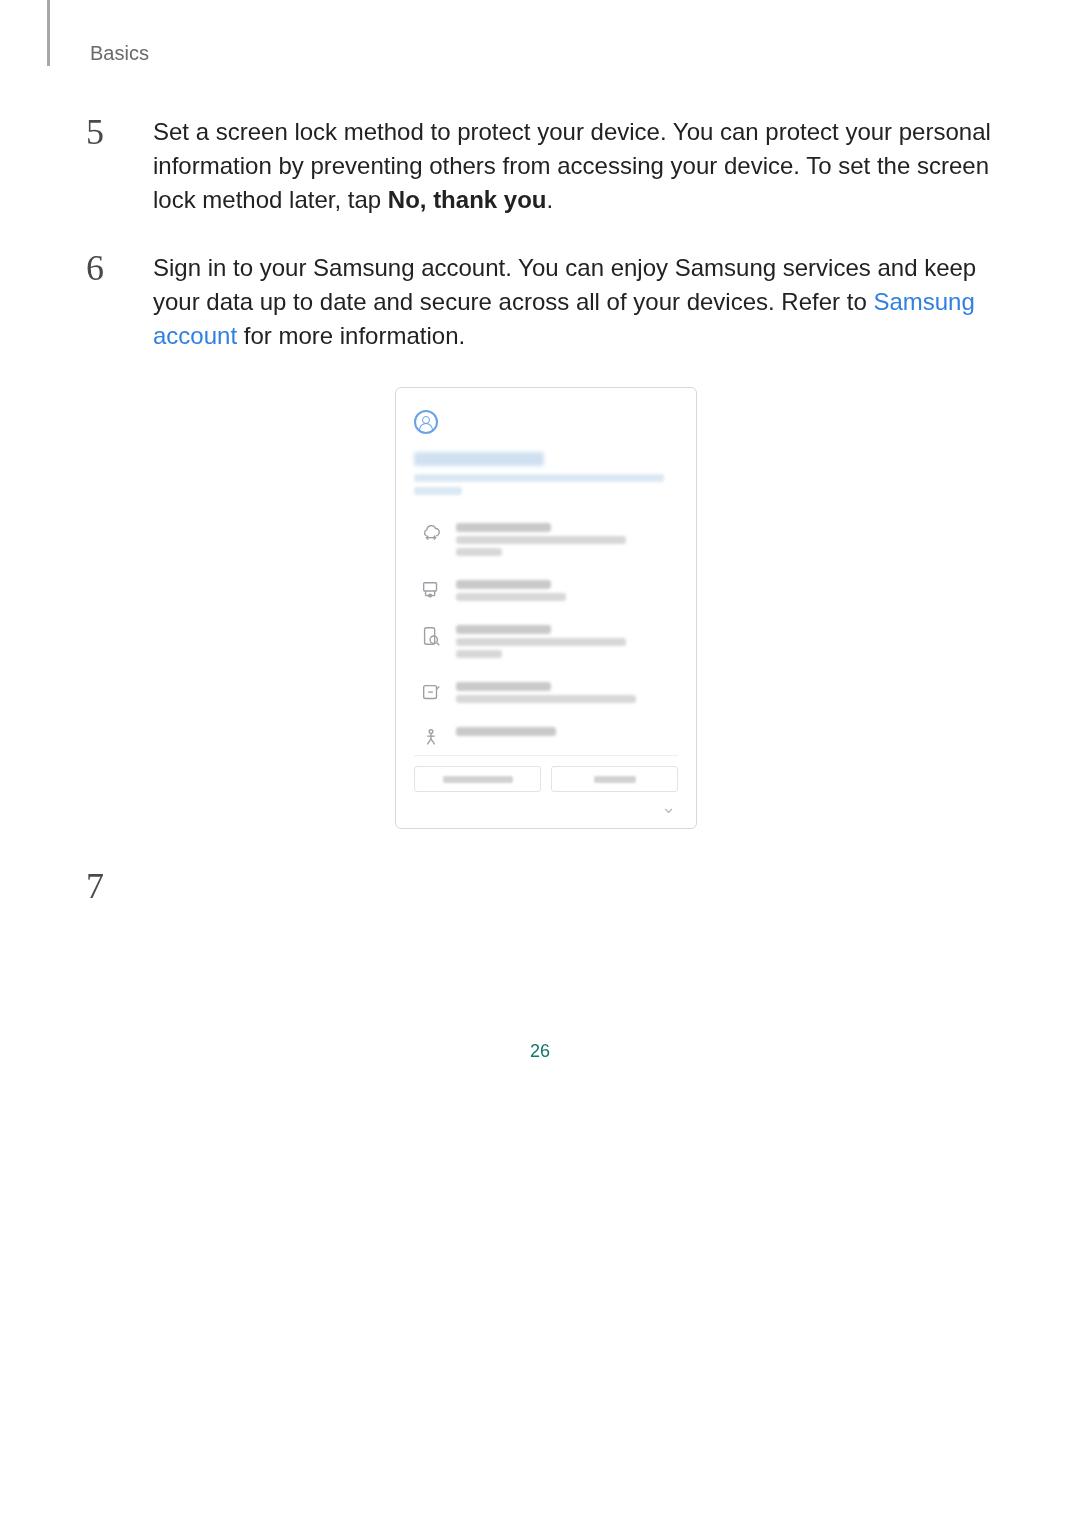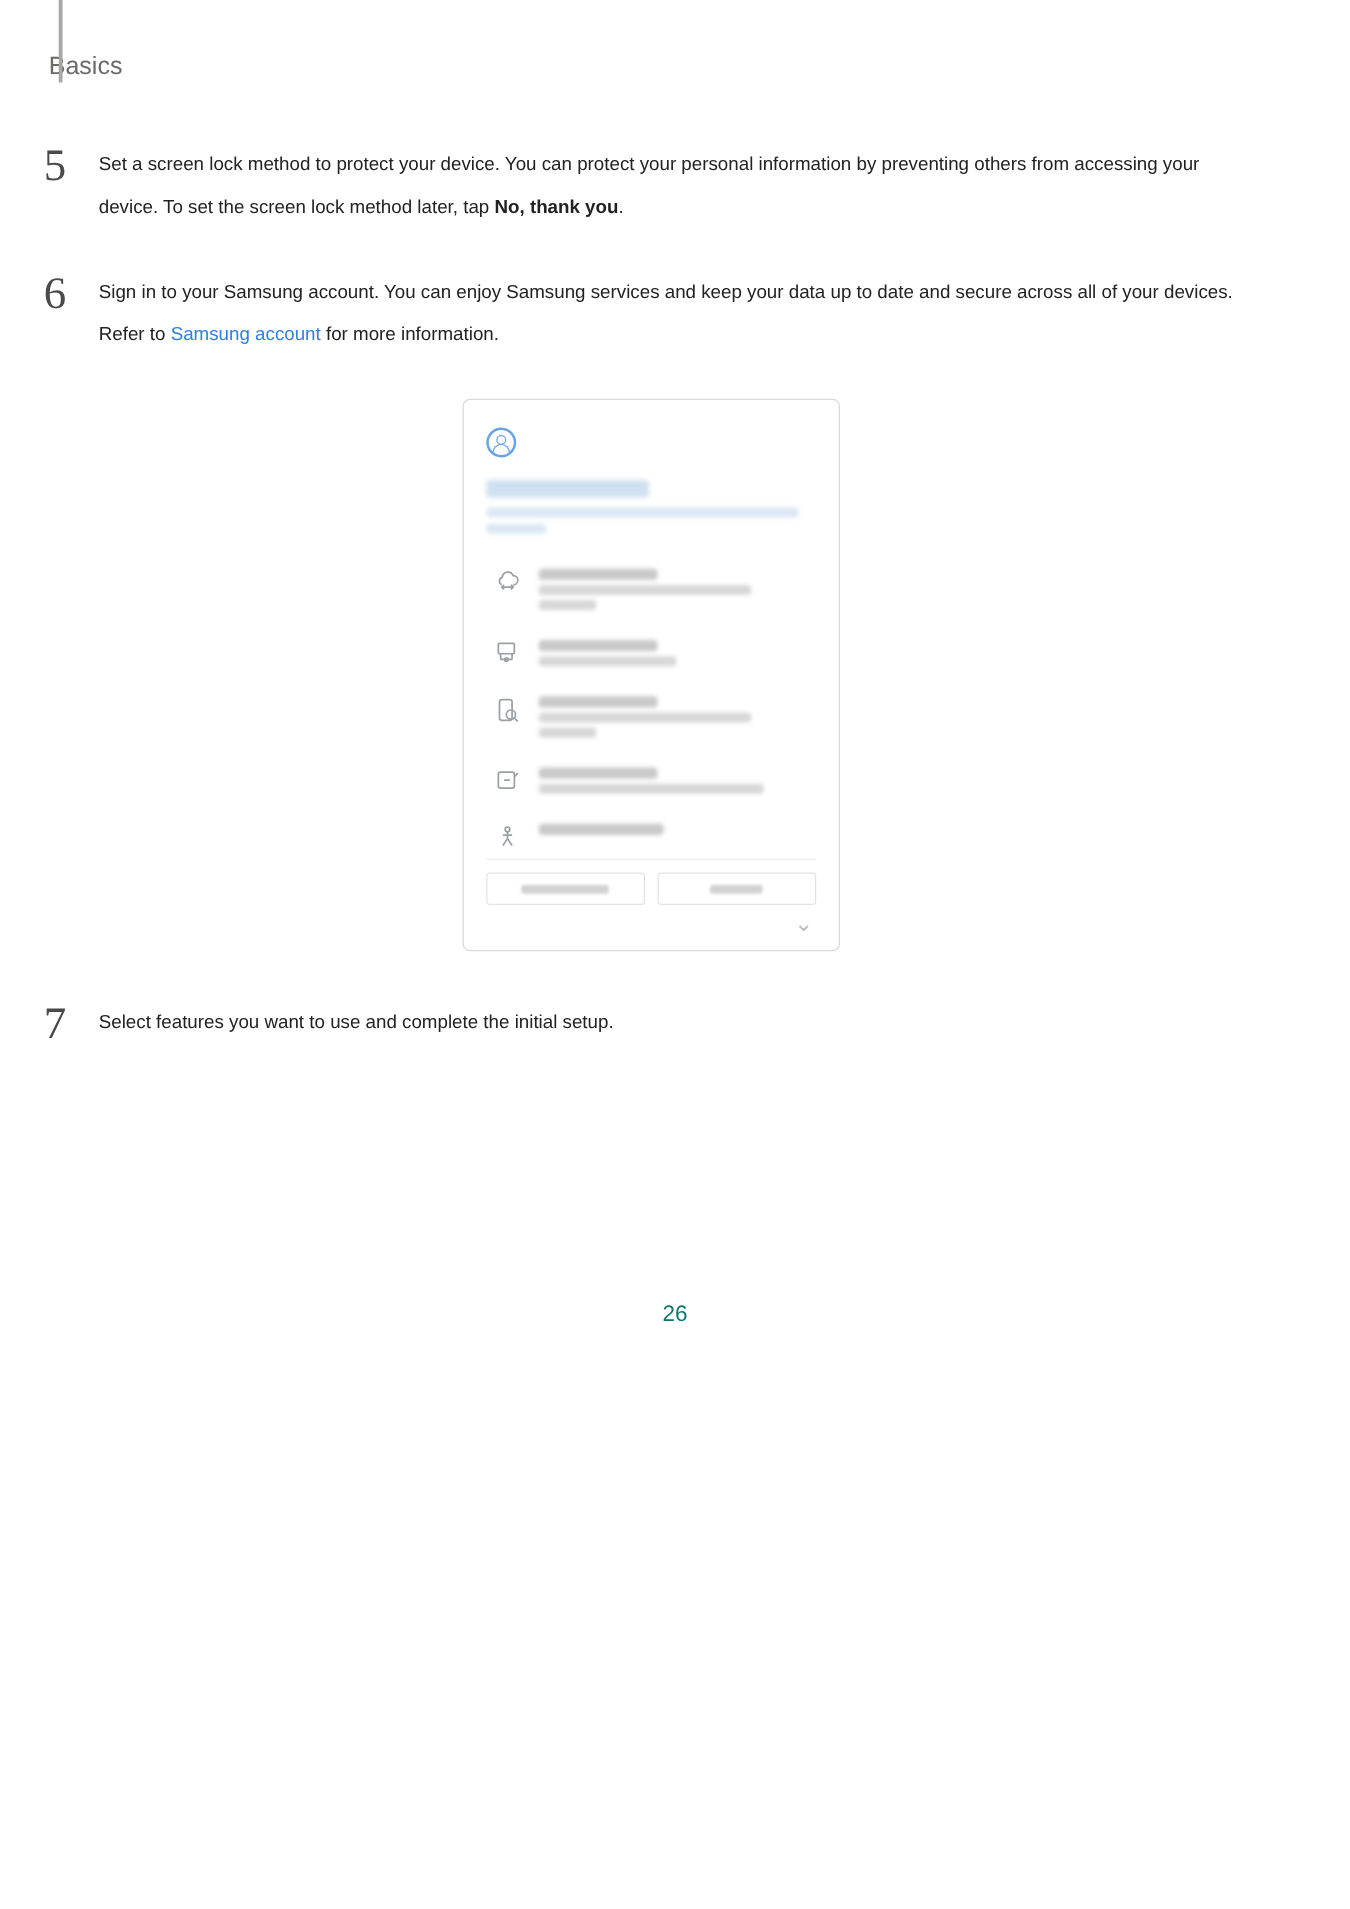--- a/index.html
+++ b/index.html
@@ -9,21 +9,21 @@
     height: 1527px;
     background: #ffffff;
     font-family: "Segoe UI", "Helvetica Neue", Arial, sans-serif;
     color: #222;
   }
   .page {
     position: relative;
     width: 1080px;
     height: 1102px;
     box-sizing: border-box;
-    padding: 42px 74px 0 35px;
+    padding: 42px 74px 0 86px;
   }
   .header-rule {
     position: absolute;
     top: 0;
     left: 47px;
     width: 3px;
     height: 66px;
     background: #a9a7a6;
   }
   .section-label {
@@ -42,23 +42,24 @@
     width: 44px;
     flex: 0 0 44px;
     font-size: 36px;
     line-height: 34px;
     color: #4a4a4a;
     font-weight: 400;
     font-family: Georgia, "Times New Roman", serif;
   }
   .step-body {
     flex: 1;
-    font-size: 15px;
+    font-size: 24px;
     line-height: 34px;
     color: #222;
+    margin-left: 23px;
   }
   .step-body .bold {
     font-weight: 700;
   }
   .link {
     color: #2f80e0;
   }
   .step-body .sub {
     display: block;
     margin-top: 12px;
@@ -322,19 +323,18 @@
         </div>
       </div>
       <div class="chev">⌄</div>
     </div>
   </div>
 
   <div class="steps" style="margin-top:0">
     <div class="step">
       <div class="step-num">7</div>
       <div class="step-body">
-        <span>Select features you want to use and complete the initial setup.</span>
       </div>
     </div>
   </div>
 
   <div class="page-number">26</div>
 </div>
 
 </body></html>

